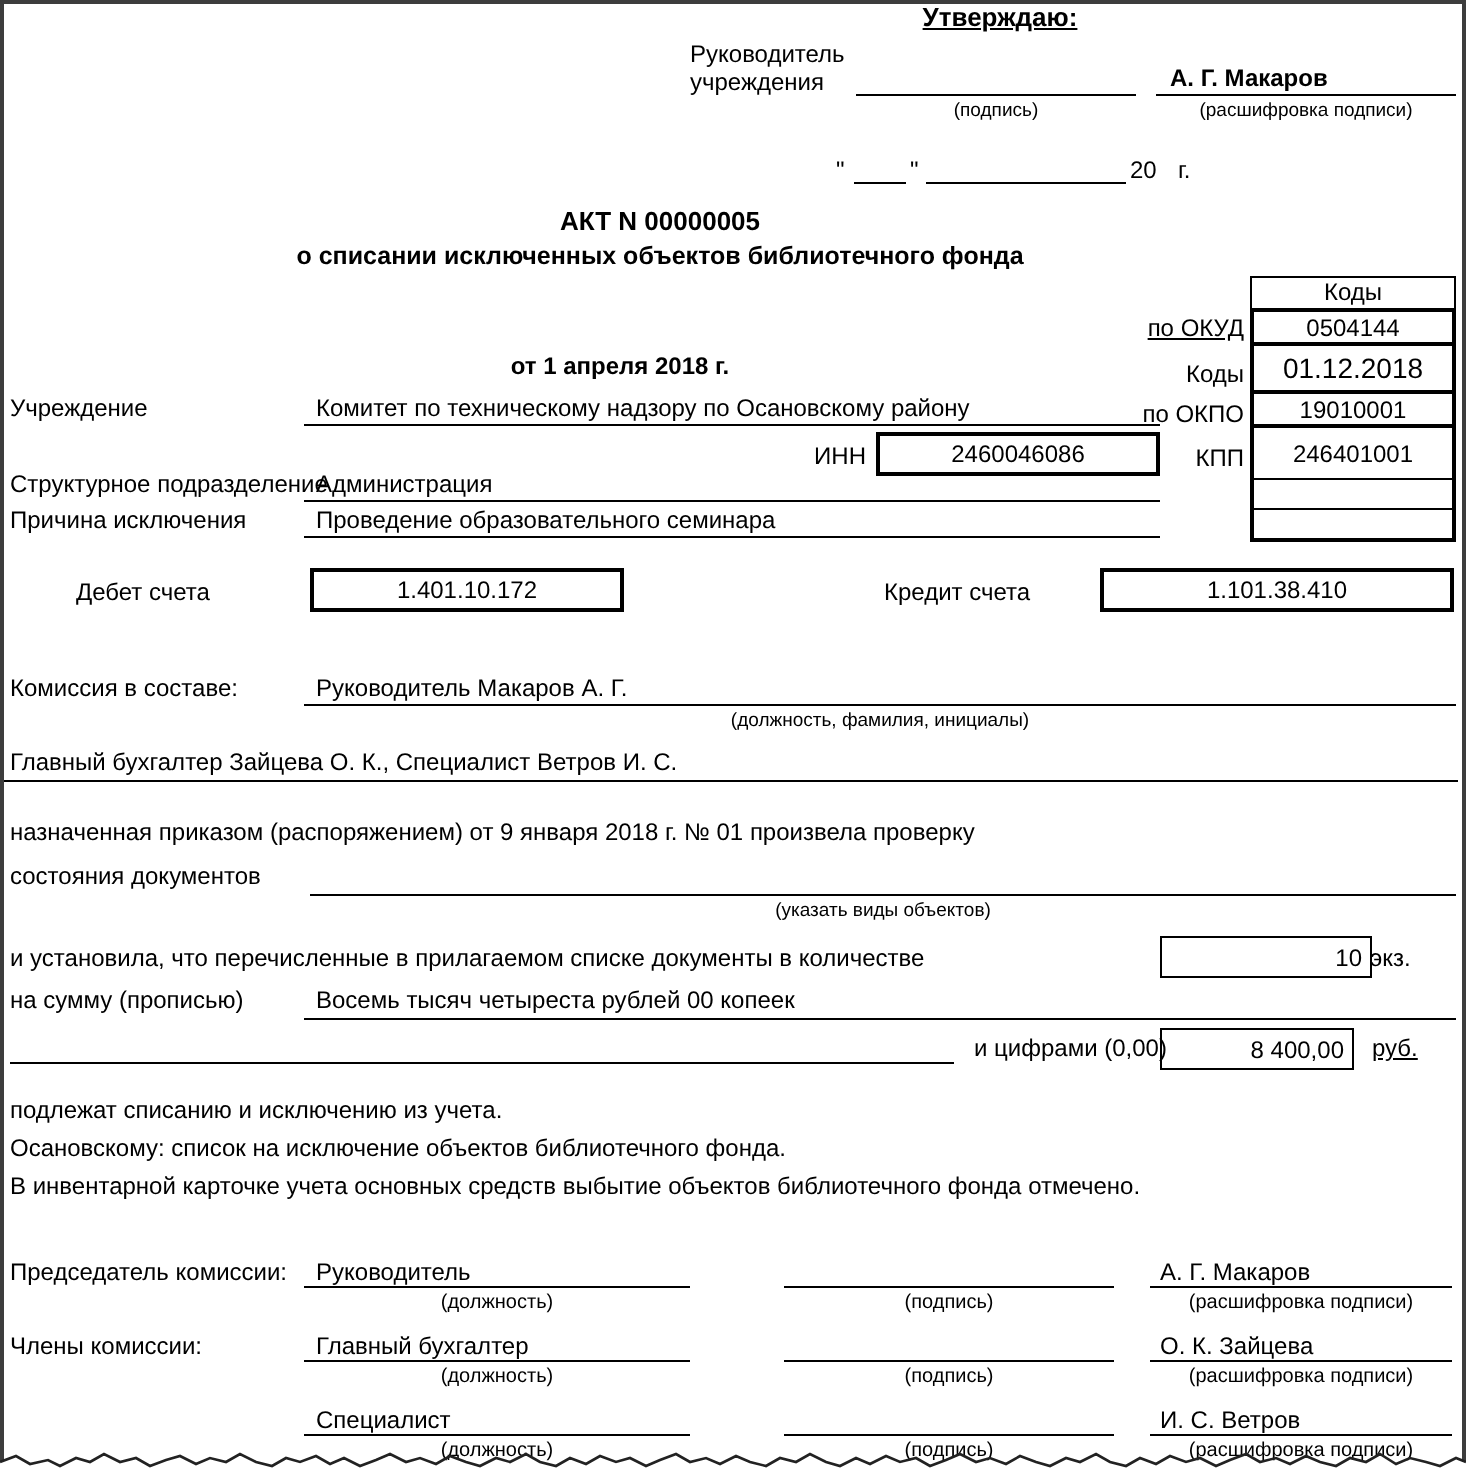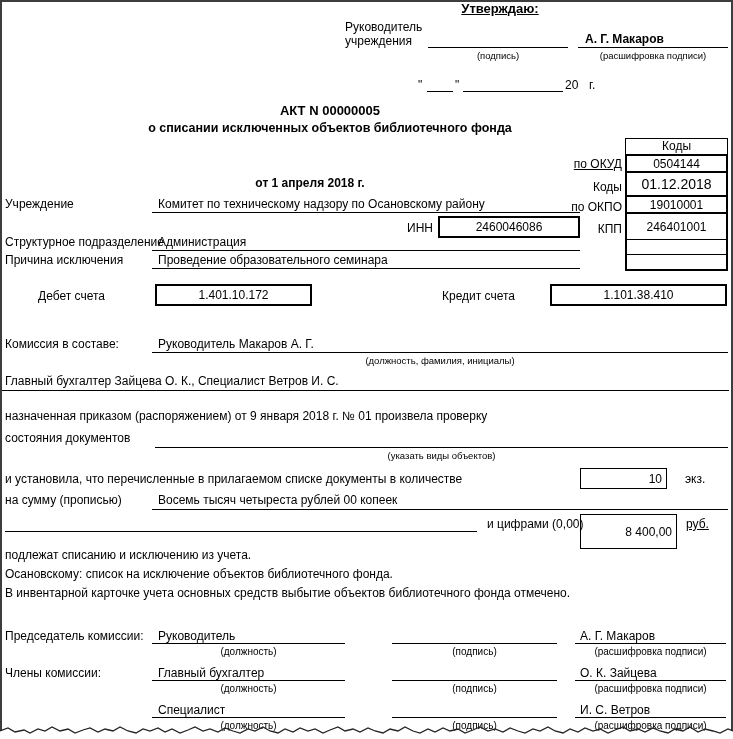--- a/index.html
+++ b/index.html
@@ -98,30 +98,30 @@
 
   <div class="t" style="left:5px;top:374px;">Главный бухгалтер Зайцева О. К., Специалист Ветров И. С.</div>
   <div class="ln" style="left:2px;top:390px;width:727px;"></div>
 
   <div class="t" style="left:5px;top:409px;">назначенная приказом (распоряжением) от  9 января 2018 г.  № 01  произвела проверку</div>
   <div class="t" style="left:5px;top:431px;">состояния документов</div>
   <div class="ln" style="left:155px;top:447px;width:573px;"></div>
   <div class="sm ctr" style="left:155px;top:450px;width:573px;">(указать виды объектов)</div>
 
   <div class="t" style="left:5px;top:472px;">и установила, что перечисленные в прилагаемом списке документы в количестве</div>
-  <div class="box box-thin" style="left:580px;top:468px;width:87px;height:21px;">10</div>
+  <div class="box box-thin" style="left:580px;top:468px;width:106px;height:21px;">10</div>
   <div class="t" style="left:685px;top:472px;">экз.</div>
 
   <div class="t" style="left:5px;top:493px;">на сумму (прописью)</div>
   <div class="t" style="left:158px;top:493px;">Восемь тысяч четыреста рублей 00 копеек</div>
   <div class="ln" style="left:152px;top:509px;width:576px;"></div>
 
   <div class="ln" style="left:5px;top:531px;width:472px;"></div>
   <div class="t" style="left:487px;top:517px;">и цифрами (0,00)</div>
-  <div class="box box-thin" style="left:580px;top:514px;width:97px;height:35px;">8 400,00</div>
+  <div class="box box-thin" style="left:580px;top:514px;width:97px;height:21px;">8 400,00</div>
   <div class="t" style="left:686px;top:517px;text-decoration:underline;">руб.</div>
 
   <div class="t" style="left:5px;top:548px;">подлежат списанию и исключению из учета.</div>
   <div class="t" style="left:5px;top:567px;">Осановскому: список на исключение объектов библиотечного фонда.</div>
   <div class="t" style="left:5px;top:586px;">В инвентарной карточке учета основных средств выбытие объектов библиотечного фонда отмечено.</div>
 
   <div class="t" style="left:5px;top:629px;">Председатель комиссии:</div>
   <div class="t" style="left:158px;top:629px;">Руководитель</div>
   <div class="ln" style="left:152px;top:643px;width:193px;"></div>
   <div class="sm ctr" style="left:152px;top:646px;width:193px;font-size:10px;">(должность)</div>

